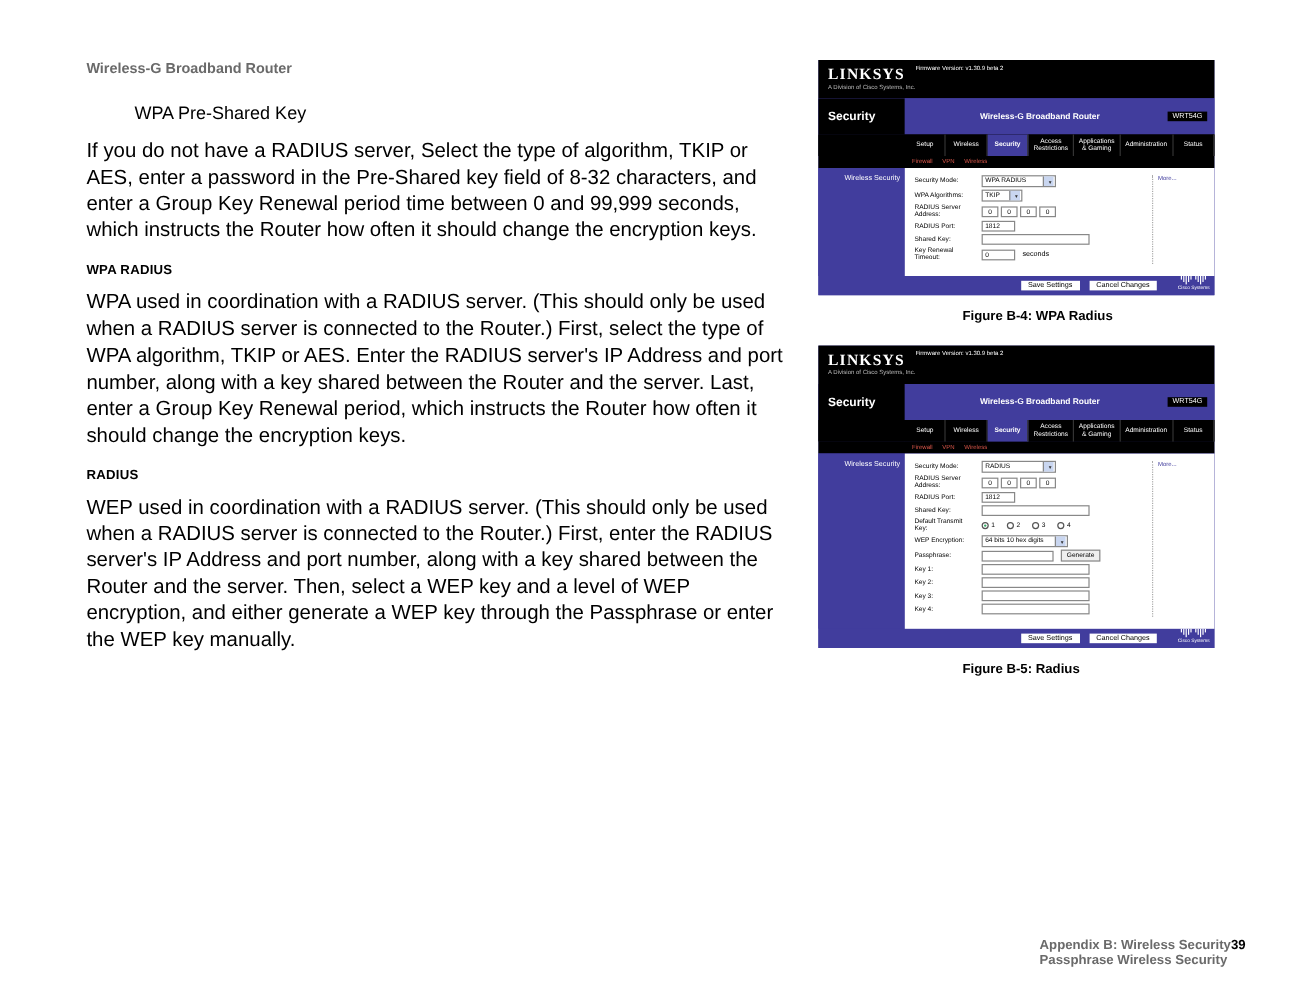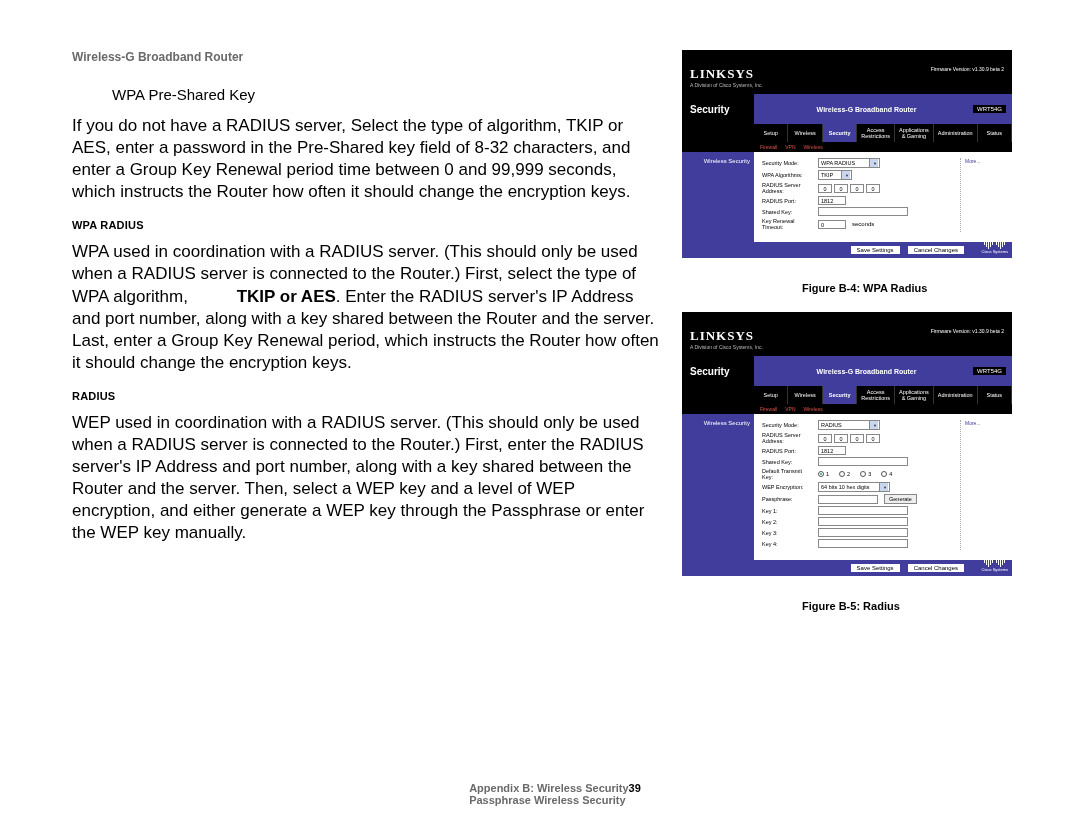--- a/index.html
+++ b/index.html
@@ -43,51 +43,51 @@
     letter-spacing: 0.2px;
     margin-top: 16px;
     margin-bottom: 10px;
     font-family: Arial, Helvetica, sans-serif;
   }
   .para {
     font-size: 17px;
     line-height: 1.3;
     margin-bottom: 10px;
   }
-  .bold { font-weight: bold; margin-left: 44px; }
+  .bold { font-weight: normal; }
   .fig-caption {
     font-size: 11px;
     font-weight: bold;
-    margin: 24px 0 18px 120px;
+    margin: 12px 0 18px 120px;
   }
   .footer {
     position: absolute;
     bottom: 28px;
     left: 72px;
     right: 42px;
     display: flex;
-    justify-content: center;
+    justify-content: flex-end;
     font-size: 11px;
     color: #6a6a6a;
     font-weight: bold;
   }
   .footer .pn { color: #000; }
 
   
   .shot {
     width: 330px;
     background: #413d9d;
     margin-bottom: 4px;
   }
   .shot-header {
     background: #000;
     color: #fff;
-    padding: 16px 8px 6px 8px;
-    display: flex;
-    justify-content: space-between;
+    padding: 4px 8px 6px 8px;
+    display: flex;
+    justify-content: flex-start;
     align-items: flex-start;
   }
   .brand {
     font-family: Georgia, 'Times New Roman', serif;
     font-size: 13px;
     letter-spacing: 1px;
     font-weight: bold;
   }
   .brand-sub {
     font-size: 5px;

